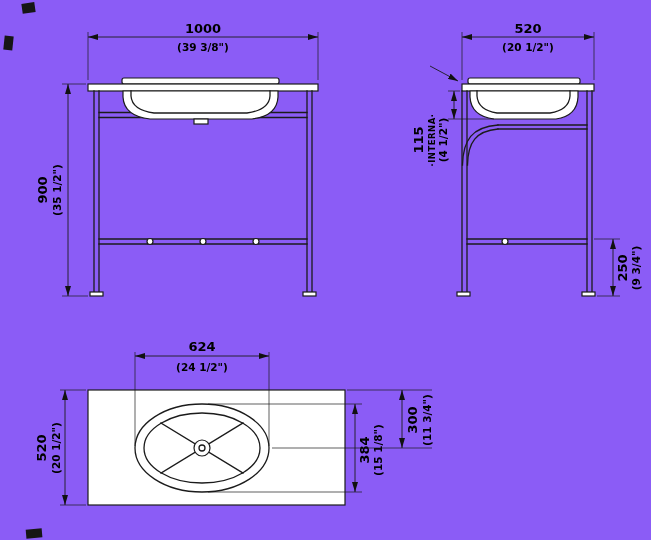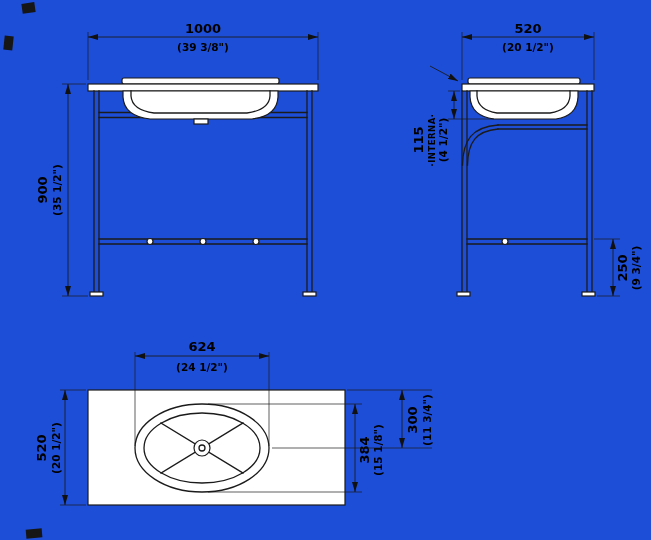--- a/index.html
+++ b/index.html
@@ -1,17 +1,17 @@
 <!DOCTYPE html>
 <html><head>
 <meta charset="utf-8">
 <style>
   html,body { margin:0; padding:0; background:#ffffff; }
   .page {
-    position:relative; width:651px; height:540px; background:#1d4ed8;
+    position:relative; width:651px; height:540px; background:#8b5cf6;
     font-family:"DejaVu Sans", sans-serif; overflow:hidden;
   }
   svg { display:block; }
   .obj  { stroke:#1b1b1b; stroke-width:1.3; fill:none; stroke-linecap:square; }
   .objf { stroke:#1b1b1b; stroke-width:1.2; fill:#ffffff; }
   .dim  { stroke:#1b1b1b; stroke-width:0.9; fill:none; }
   .ext  { stroke:#1b1b1b; stroke-width:0.7; fill:none; }
   text  { fill:#000000; text-anchor:middle; font-family:"DejaVu Sans", sans-serif; }
   .mm   { font-size:13px; font-weight:bold; }
   .in   { font-size:10.5px; font-weight:bold; }

